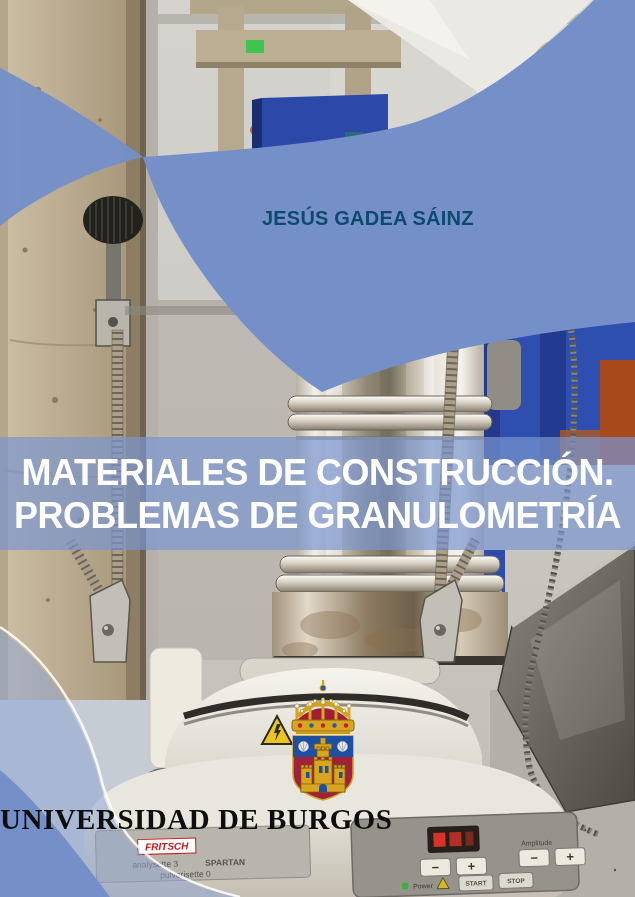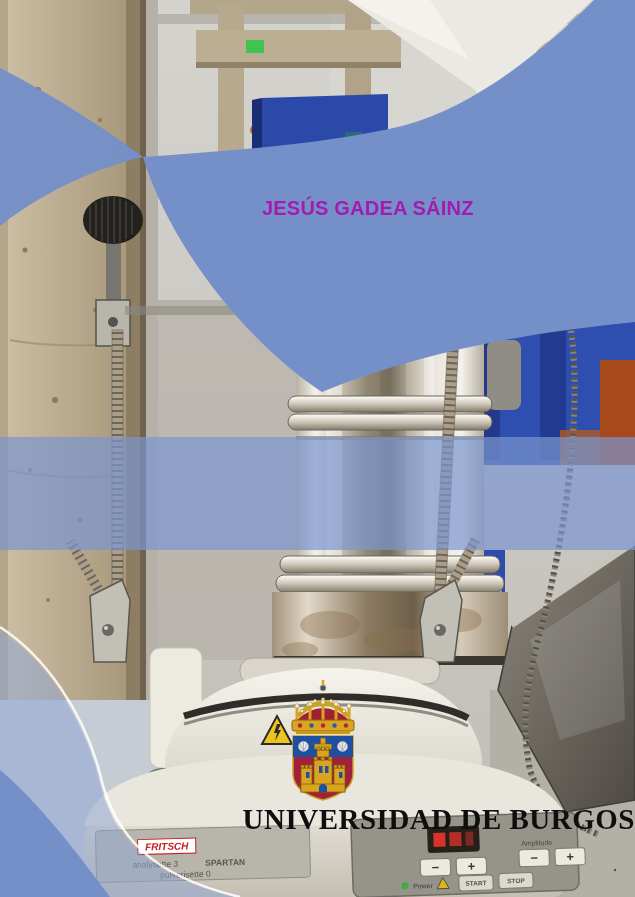--- a/index.html
+++ b/index.html
@@ -1,31 +1,31 @@
 <!DOCTYPE html>
 <html><head>
 <meta charset="utf-8">
 <style>
   html,body{margin:0;padding:0;background:#fff;}
   .cover{position:relative;width:635px;height:897px;overflow:hidden;
          font-family:"Liberation Sans","DejaVu Sans",sans-serif;}
   .layer{position:absolute;left:0;top:0;width:635px;height:897px;}
   
-  .authors{position:absolute;left:262px;top:196px;color:#a21caf;
+  .authors{position:absolute;left:262px;top:206px;color:#0c4a6e;
            font-weight:bold;font-size:20px;line-height:25px;letter-spacing:.2px;}
   
   .title-band{position:absolute;left:0;top:437px;width:635px;height:113px;
               background:rgba(122,150,206,0.70);
               display:flex;flex-direction:column;justify-content:center;align-items:center;}
   .title-line{color:#ffffff;font-weight:bold;font-size:36px;line-height:43px;
               letter-spacing:-0.5px;white-space:nowrap;}
   
   .crest{position:absolute;left:283px;top:680px;width:80px;height:122px;}
   
-  .university{position:absolute;left:0;top:803px;width:635px;text-align:right;
+  .university{position:absolute;left:0;top:803px;width:635px;text-align:left;
               padding-left:0;box-sizing:border-box;color:#0e0e0e;
               font-family:"Liberation Serif","DejaVu Serif",serif;
               font-weight:bold;font-size:29px;letter-spacing:.5px;white-space:nowrap;}
 </style>
 </head>
 <body>
 
 <div class="cover">
 
   <svg class="layer" viewBox="0 0 635 897" xmlns="http://www.w3.org/2000/svg">
@@ -283,20 +283,22 @@
     <path d="M0,630 C42,658 82,714 98,776 C112,838 150,878 238,897 L0,897 Z" fill="#8fa6d2" opacity="0.55"></path>
     <path d="M0,627 C44,655 84,712 100,774 C114,836 152,876 240,897" stroke="#ffffff" stroke-width="2.5" fill="none" opacity="0.85"></path>
     <path d="M0,770 C36,800 72,846 110,897 L0,897 Z" fill="#7590c8"></path>
   </svg>
 
   <div class="authors">
     <div>JESÚS GADEA SÁINZ</div>
   </div>
 
   <div class="title-band">
+    <div class="title-line">MATERIALES DE CONSTRUCCIÓN.</div>
+    <div class="title-line">PROBLEMAS DE GRANULOMETRÍA</div>
   </div>
 
   <svg class="crest" viewBox="0 0 80 122" xmlns="http://www.w3.org/2000/svg">
     <g>
       <rect x="38.8" y="0" width="2.4" height="6" fill="#d9a520"></rect>
       <circle cx="40" cy="8" r="3" fill="#2b57a8" stroke="#d9a520" stroke-width="1"></circle>
       <path d="M14,40 Q40,16 66,40 Z" fill="#a01f35"></path>
       <g stroke="#d9a520" stroke-width="3">
         <path d="M14,40 V28 M27,40 V26 M40,40 V24 M53,40 V26 M66,40 V28"></path>
       </g>

